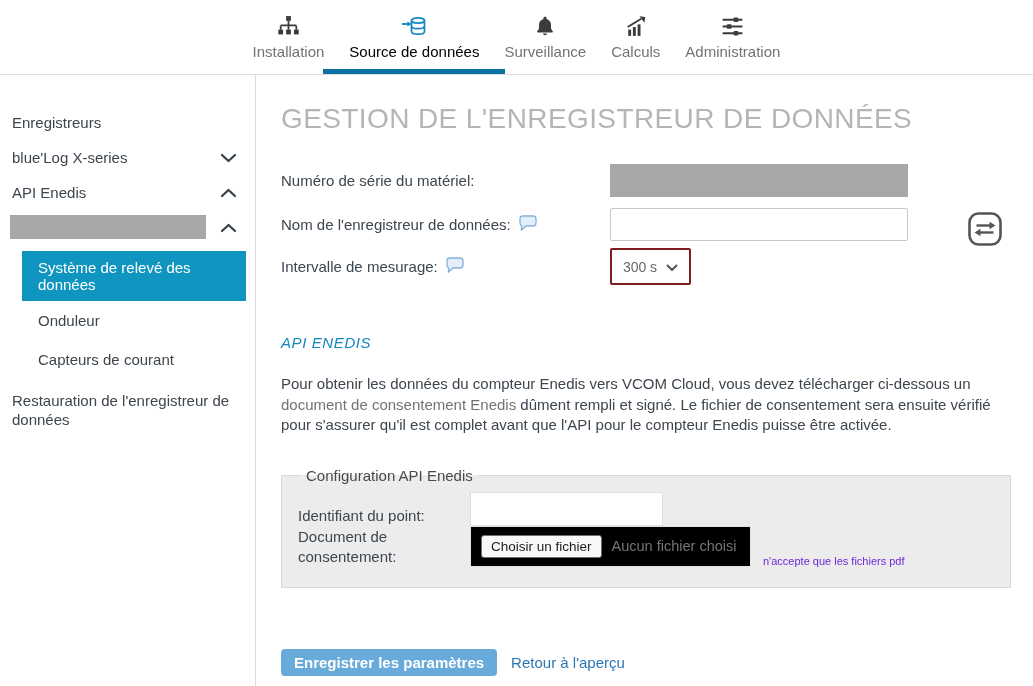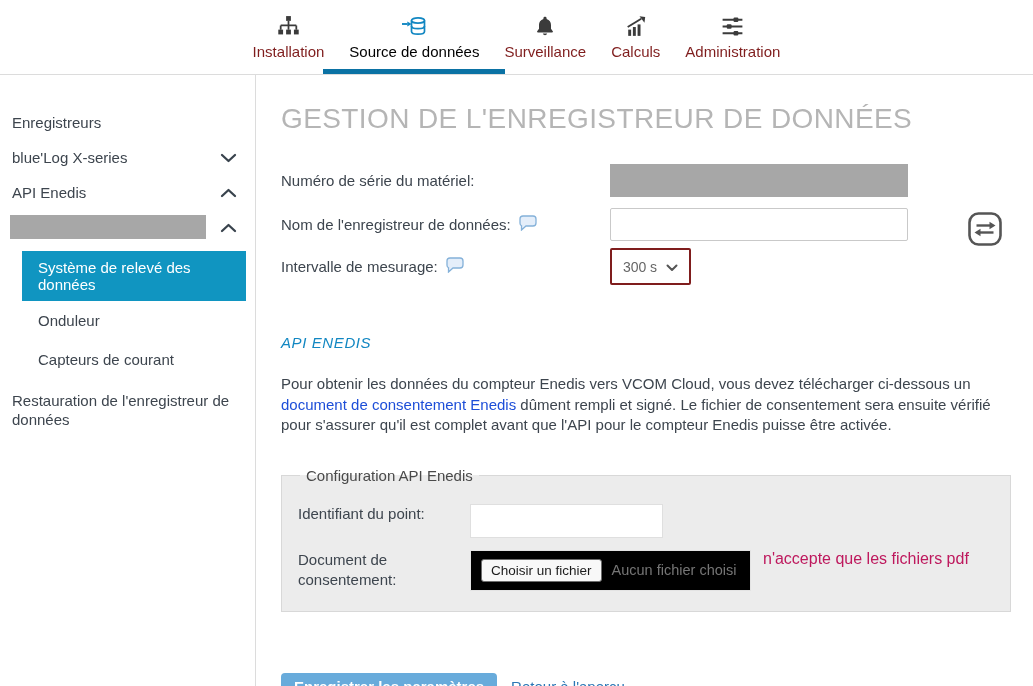--- a/index.html
+++ b/index.html
@@ -4,21 +4,21 @@
 <style>
   * { margin:0; padding:0; box-sizing:border-box; }
   html,body { background:#fff; }
   body { font-family:"Liberation Sans", sans-serif; color:#3d454e; }
   .page { position:relative; width:1033px; height:686px; background:#fff; overflow:hidden; }
 
   
   .header { height:75px; border-bottom:1px solid #dcdcdc; display:flex; justify-content:center; }
   .nav { display:flex; align-items:stretch; gap:17px; }
   .nav-item { position:relative; display:flex; flex-direction:column; align-items:center; justify-content:flex-start;
-              padding:12px 4px 0; cursor:pointer; font-size:15px; color:#7f1d1d; }
+              padding:12px 4px 0; cursor:pointer; font-size:15px; color:#737373; }
   .nav-item .nav-icon { height:28px; display:flex; align-items:center; }
   .nav-item .nav-label { margin-top:3px; white-space:nowrap; }
   .nav-item.active { color:#000000; }
   .nav-item.active .underline { position:absolute; left:-22px; right:-22px; bottom:0; height:5px; background:#0b72a4; }
 
   
   .content { display:flex; height:611px; }
   .sidebar { width:256px; border-right:1px solid #dcdcdc; padding-top:30px; font-size:15px; flex-shrink:0; }
   .s-item { display:flex; justify-content:space-between; align-items:center; padding:9px 18px 9px 12px; cursor:pointer; }
   .s-item .chev { display:flex; }
@@ -37,32 +37,32 @@
   .form-label { width:329px; display:flex; align-items:center; gap:8px; font-size:15px; color:#3d454e; }
   .text-input { width:298px; height:33px; border:1px solid #c9c9c9; border-radius:2px; background:#fff; font-size:15px; padding:0 8px; color:#3d454e; }
   .redacted-input { width:298px; height:33px; background:#a7a7a7; }
   .select-box { width:81px; height:37px; border:2px solid #7f1d1d; border-radius:2px; background:#fff;
                 display:flex; align-items:center; justify-content:center; gap:9px; font-size:14px; color:#666; cursor:pointer; }
 
   .swap-btn { position:absolute; top:211px; right:30px; width:36px; height:36px; background:none; border:none; cursor:pointer; padding:0; }
 
   .api-heading { margin-top:49px; font-size:15px; font-style:italic; color:#1287c2; letter-spacing:.6px; font-weight:400; }
   .api-text { margin-top:23px; width:733px; font-size:15px; line-height:20.5px; color:#3d454e; }
-  .api-text a { color:#1d4ed8; text-decoration:none; cursor:pointer; }
+  .api-text a { color:#737373; text-decoration:none; cursor:pointer; }
 
   .config-fs { margin-top:31px; width:730px; background:#ececec; border:1px solid #d8d8d8; padding:8px 16px 20px; }
   .config-fs legend { font-size:15px; color:#4a4a4a; padding:0 6px; margin-left:2px; }
-  .f-row { display:flex; align-items:flex-start; margin-top:12px; }
+  .f-row { display:flex; align-items:flex-end; }
   .f-label { width:172px; font-size:15px; line-height:20px; color:#3d454e; }
   .f-input { width:193px; height:34px; border:1px solid #dfdfdf; background:#fff; font-size:15px; padding:0 8px; color:#3d454e; }
   .file-wrap { display:flex; align-items:center; background:#000000; border:1px solid #e3e3e3; padding:8px 10px; width:281px; }
   .file-btn { border:1px solid #6d6d6d; border-radius:3px; background:#f8f8f8; padding:3px 9px; font-size:13.5px; color:#1c1c1c;
               font-family:"Liberation Sans", sans-serif; cursor:pointer; white-space:nowrap; }
   .file-status { margin-left:10px; color:#757575; font-size:14.5px; white-space:nowrap; }
-  .file-hint { margin-left:12px; font-size:16px; color:#be185d; }
+  .file-hint { margin-left:12px; font-size:11px; color:#6d28d9; }
 
   .actions { margin-top:61px; display:flex; align-items:center; gap:14px; }
   .save-btn { background:#68abdb; color:#fff; border:none; border-radius:4px; font-weight:bold; font-size:15px;
               font-family:"Liberation Sans", sans-serif; padding:5px 13px; cursor:pointer; }
   .back-link { color:#2b77b5; font-size:15px; text-decoration:none; cursor:pointer; }
 </style>
 </head>
 <body>
 
 <div class="page">

